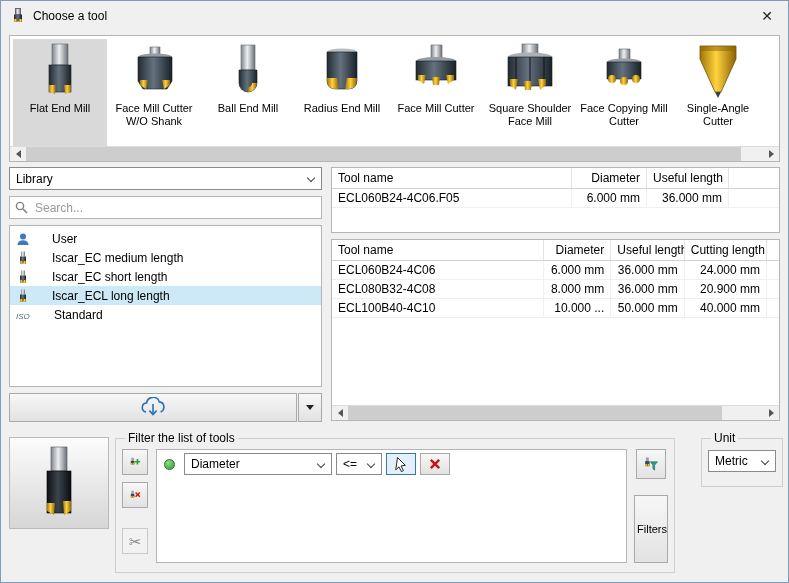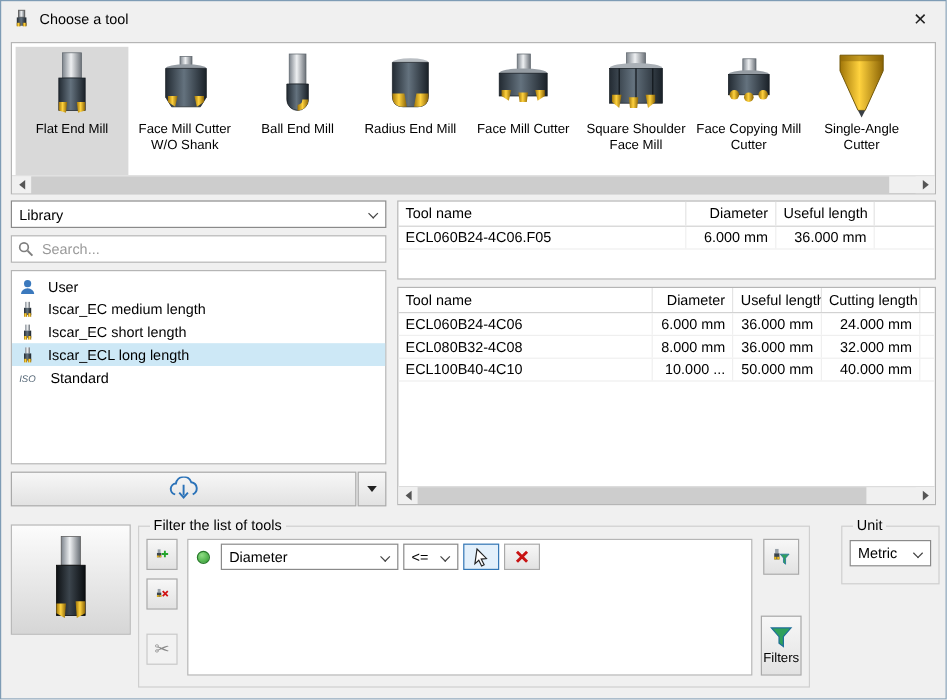--- a/index.html
+++ b/index.html
@@ -31,21 +31,21 @@
   .sb-track{flex:1;position:relative;}
   .sb-thumb{position:absolute;top:0;bottom:0;left:0;background:#cdcdcd;}
   
   .combo{position:relative;background:#fff;border:1px solid #8a8a8a;height:23px;display:flex;align-items:center;padding:0 16px 0 6px;font-size:12px;white-space:nowrap;}
   .combo-arrow{position:absolute;right:7px;top:7px;width:6px;height:6px;border-right:1.4px solid #444;border-bottom:1.4px solid #444;transform:rotate(45deg);}
   .library-combo{position:absolute;left:8px;top:166px;width:313px;}
   .searchbox{position:absolute;left:8px;top:195px;width:313px;height:23px;background:#fff;border:1px solid #b5b5b5;display:flex;align-items:center;padding:0 5px;gap:5px;}
   .searchbox input{border:none;outline:none;flex:1;font:12px "Liberation Sans",sans-serif;color:#000000;background:transparent;}
   .searchbox input::placeholder{color:#9a9a9a;}
   .tree{position:absolute;left:8px;top:224px;width:313px;height:162px;background:#fff;border:1px solid #b5b5b5;padding-top:3px;}
-  .tree-row{height:19px;display:flex;align-items:center;gap:10px;padding-left:6px;}
+  .tree-row{height:19px;display:flex;align-items:center;gap:22px;padding-left:6px;}
   .tree-row.selected{background:#cde8f6;align-items:center;}
   .download-row{position:absolute;left:8px;top:392px;width:313px;height:29px;display:flex;gap:1px;}
   .btn{background:linear-gradient(180deg,#f7f7f7,#e2e2e2);border:1px solid #a9a9a9;display:flex;align-items:center;justify-content:center;}
   .download-btn{flex:1;}
   .download-drop{width:24px;}
   
   .table{position:absolute;background:#fff;border:1px solid #b5b5b5;display:flex;flex-direction:column;overflow:hidden;}
   .top-table{left:330px;top:166px;width:449px;height:66px;}
   .bottom-table{left:330px;top:238px;width:449px;height:182px;}
   .thead{display:flex;height:21px;border-bottom:1px solid #d2d2d2;flex:none;}
@@ -72,21 +72,21 @@
   .filter-row{display:flex;align-items:center;gap:4px;height:24px;padding-right:16px;}
   .led{width:11px;height:11px;border-radius:50%;background:radial-gradient(circle at 35% 30%,#8fdd85,#2e9b2e);border:1px solid #27792a;margin:0 5px;flex:none;}
   .combo.c-field{width:148px;height:22px;flex:none;}
   .combo.c-op{width:46px;height:22px;flex:none;}
   .combo.c-value{flex:1;height:22px;padding:0;}
   .combo.c-value input{border:none;outline:none;flex:1;font:12px "Liberation Sans",sans-serif;padding:0 20px 0 6px;background:transparent;}
   .cursor-btn{width:30px;height:22px;border:1px solid #3577b5;background:#e3f0fb;display:flex;align-items:center;justify-content:center;flex:none;}
   .xbtn{width:30px;height:22px;flex:none;}
   .filter-right-col{width:34px;display:flex;flex-direction:column;align-items:center;margin-left:7px;flex:none;}
   .toolfilter-btn{width:30px;height:30px;}
-  .filters-btn{margin-top:auto;width:34px;height:50px;flex-direction:column;gap:2px;font-size:11px;}
+  .filters-btn{margin-top:auto;width:34px;height:68px;flex-direction:row;gap:2px;font-size:11px;}
   .unit-group{position:absolute;left:700px;top:430px;width:81px;height:56px;}
   .unit-combo{width:68px;height:22px;margin-top:3px;}
 </style>
 </head>
 <body>
 
 <svg width="0" height="0" style="position:absolute" aria-hidden="true">
   <defs>
     <linearGradient id="gMetal" x1="0" y1="0" x2="1" y2="0">
       <stop offset="0" stop-color="#7d848c"></stop>
@@ -342,21 +342,21 @@
       <div class="td col-name">ECL060B24-4C06</div>
       <div class="td col-d">6.000 mm</div>
       <div class="td col-ul">36.000 mm</div>
       <div class="td col-cl">24.000 mm</div>
       <div class="td col-fill"></div>
     </div>
     <div class="tr">
       <div class="td col-name">ECL080B32-4C08</div>
       <div class="td col-d">8.000 mm</div>
       <div class="td col-ul">36.000 mm</div>
-      <div class="td col-cl">32.000 mm</div>
+      <div class="td col-cl">20.900 mm</div>
       <div class="td col-fill"></div>
     </div>
     <div class="tr">
       <div class="td col-name">ECL100B40-4C10</div>
       <div class="td col-d">10.000 ...</div>
       <div class="td col-ul">50.000 mm</div>
       <div class="td col-cl">40.000 mm</div>
       <div class="td col-fill"></div>
     </div>
     <div class="tbody-fill"></div>

